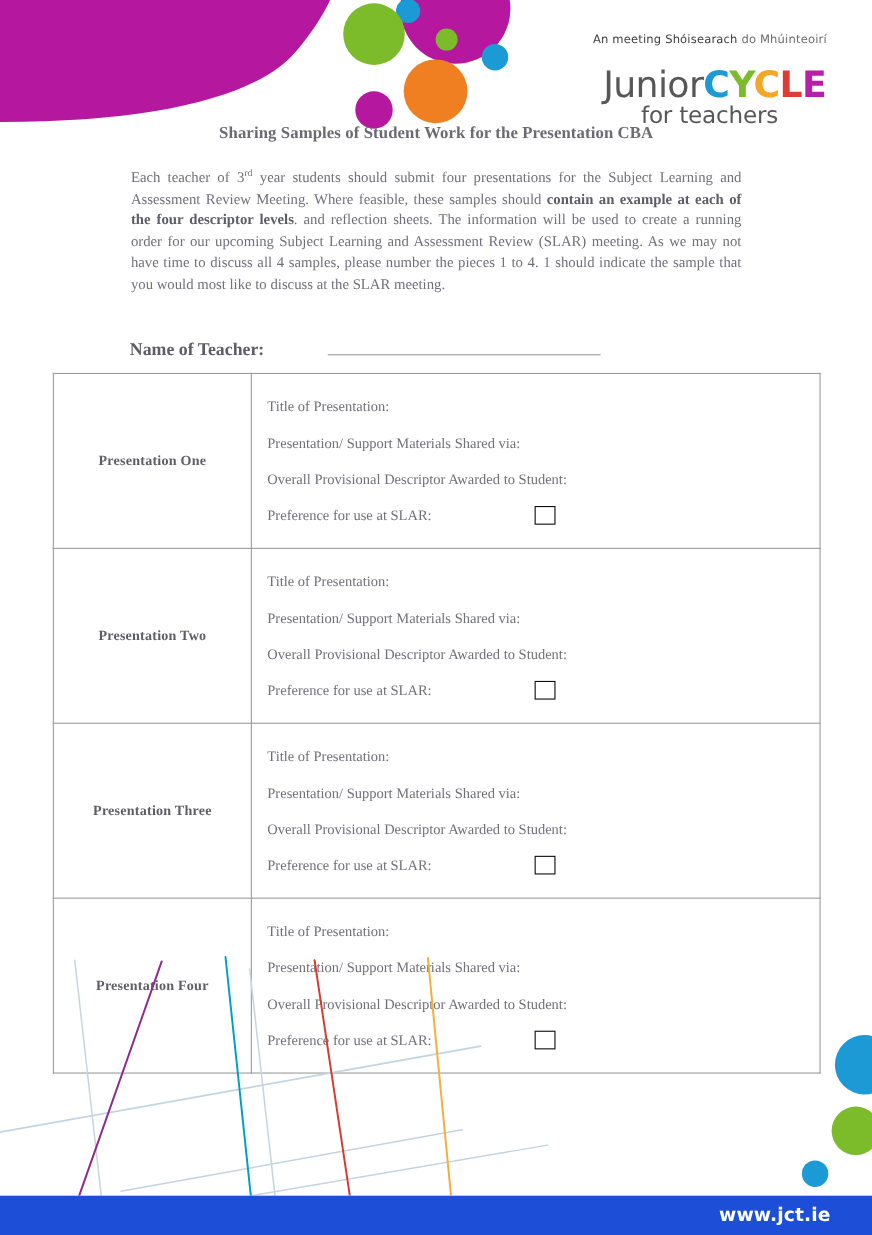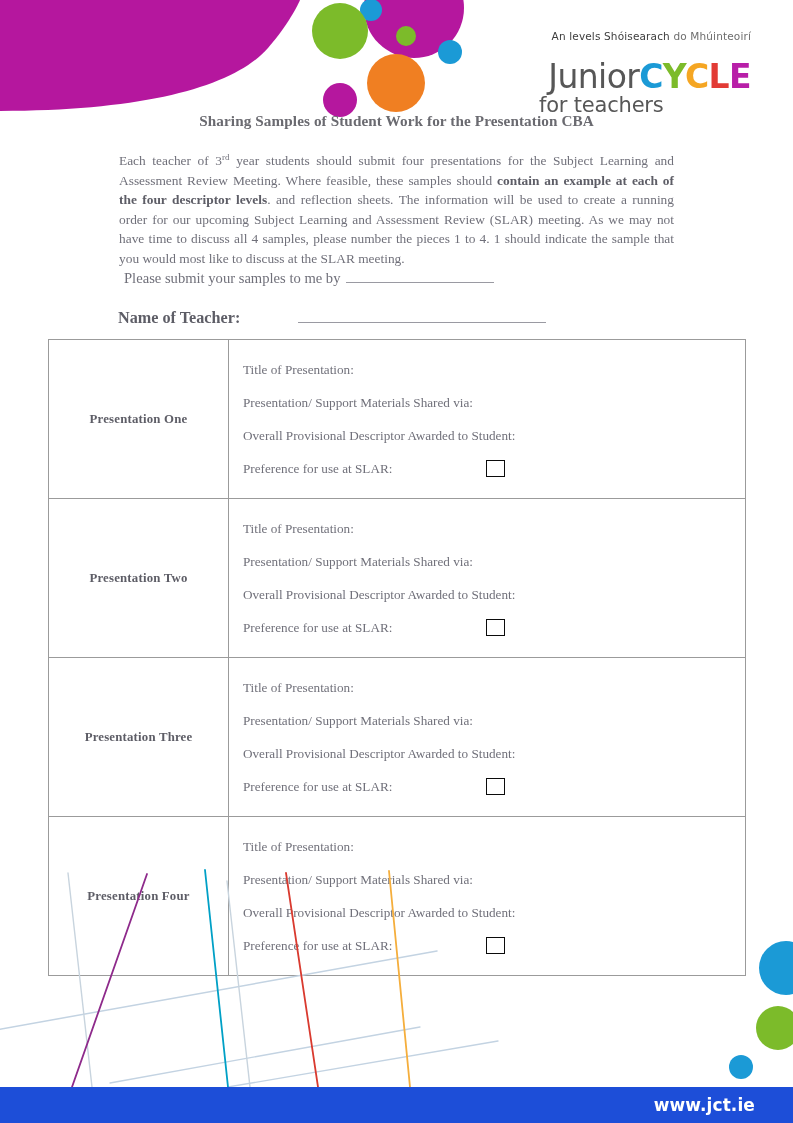--- a/index.html
+++ b/index.html
@@ -71,21 +71,21 @@
   .logo-word .l-y  { color: #7cbb2a; font-weight: 700; }
   .logo-word .l-c2 { color: #f5a623; font-weight: 700; }
   .logo-word .l-l  { color: #e23b35; font-weight: 700; }
   .logo-word .l-e  { color: #b81fa8; font-weight: 700; }
   .logo-forteachers {
     font-family: "DejaVu Sans", "Liberation Sans", sans-serif;
     font-size: 21px;
     color: #575757;
     line-height: 23px;
     margin-top: -1px;
-    text-align: left;
+    text-align: center;
     letter-spacing: -0.2px;
   }
 
   
   .doc-title {
     position: absolute;
     left: 0;
     top: 112px;
     width: 793px;
     text-align: center;
@@ -264,30 +264,29 @@
 
       <circle cx="450" cy="52" r="12" fill="#1b9ad6"></circle>
 
       <circle cx="396" cy="83" r="29" fill="#f07f22"></circle>
 
       <circle cx="340" cy="100" r="17" fill="#b5179e"></circle>
     </svg>
   </div>
 
   <div class="logo-block">
-    <div class="logo-tagline-ga"><span>An levels Shóisearach</span><span class="light"> do Mhúinteoirí</span></div>
+    <div class="logo-tagline-ga"><span>An meeting Shóisearach</span><span class="light"> do Mhúinteoirí</span></div>
     <div class="logo-word"><span class="junior">Junior</span><span class="l-c1">C</span><span class="l-y">Y</span><span class="l-c2">C</span><span class="l-l">L</span><span class="l-e">E</span></div>
     <div class="logo-forteachers">for teachers</div>
   </div>
 
   <div class="doc-title">Sharing Samples of Student Work for the Presentation CBA</div>
 
   <p class="intro-para"><span>Each teacher of 3</span><sup>rd</sup><span> year students should submit four presentations for the Subject Learning and Assessment Review Meeting. Where feasible, these samples should </span><b>contain an example at each of the four descriptor levels</b><span>. and reflection sheets. The information will be used to create a running order for our upcoming Subject Learning and Assessment Review (SLAR) meeting. As we may not have time to discuss all 4 samples, please number the pieces 1 to 4. 1 should indicate the sample that you would most like to discuss at the SLAR meeting.</span></p>
 
-  <div class="submit-line"><span>Please submit your samples to me by</span><span class="rule rule-submit"></span></div>
 
   <div class="teacher-row"><span>Name of Teacher:</span><span class="teacher-rule"></span></div>
 
   <table class="pres-table">
     <tbody>
       <tr class="row-h1">
         <td class="label-cell">Presentation One</td>
         <td class="fields-cell">
           <div class="field-line">Title of Presentation:</div>
           <div class="field-line">Presentation/ Support Materials Shared via:</div>

